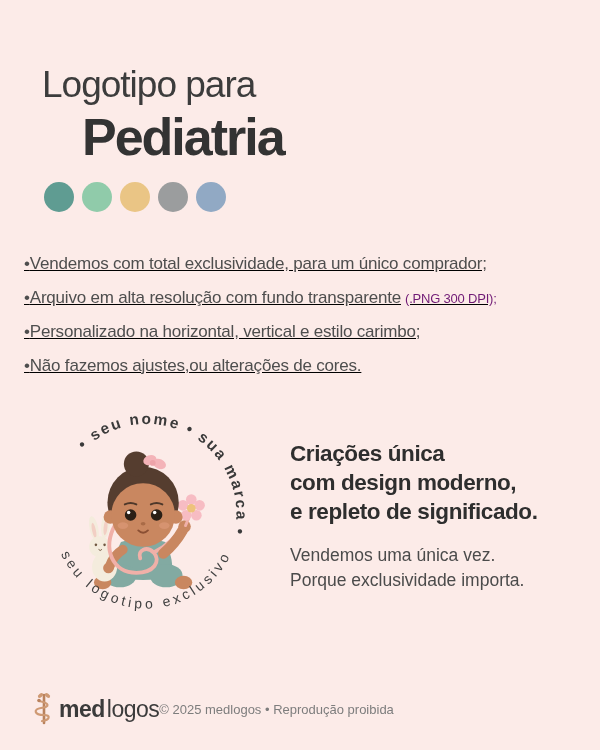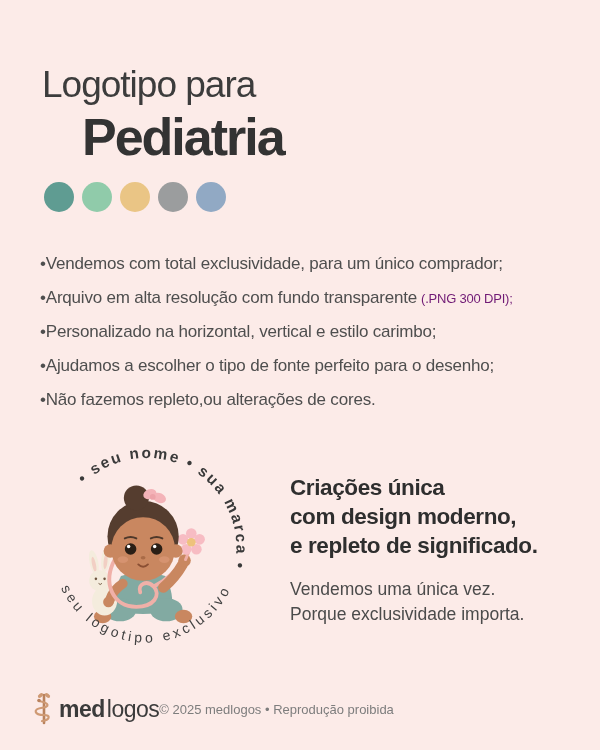--- a/index.html
+++ b/index.html
@@ -19,21 +19,21 @@
     letter-spacing:-1px; line-height:1.15;
   }
   .title-line2 {
     font-size:52px; font-weight:700; color:#333;
     letter-spacing:-2px; line-height:1.08; margin-top:2px;margin-left:40px;
   }
   .palette { display:flex; gap:8px; margin:17px 0 0 44px; }
   .palette .dot { width:30px; height:30px; border-radius:50%; }
 
   
-  .bullets { list-style:none; margin:35px 0 0 40px; }
+  .bullets { list-style:none; margin:35px 0 0 24px;text-decoration:underline; }
   .bullets li {
     font-size:17px; color:#4e4e4e; line-height:33px;
     letter-spacing:-0.2px; white-space:nowrap;
   }
   .bullets .b-note { font-size:13px; margin-left:4px; color:#701a75; }
 
   
   .bottom { display:flex; margin:26px 0 0 40px; }
   .badge { width:212px; height:212px; flex:0 0 auto; }
   .arc-text-top   { font-size:16px; font-weight:700; letter-spacing:2.2px; fill:#3a3a3a; }
@@ -75,22 +75,21 @@
     <div class="dot" style="background: rgb(144, 203, 170);"></div>
     <div class="dot" style="background: rgb(234, 197, 133);"></div>
     <div class="dot" style="background: rgb(155, 157, 158);"></div>
     <div class="dot" style="background: rgb(145, 169, 196);"></div>
   </div>
 
   <ul class="bullets">
     <li><span>•</span><span class="b-text">Vendemos com total exclusividade, para um único comprador;</span><span class="b-note"></span></li>
     <li><span>•</span><span class="b-text">Arquivo em alta resolução com fundo transparente</span><span class="b-note">(.PNG 300 DPI);</span></li>
     <li><span>•</span><span class="b-text">Personalizado na horizontal, vertical e estilo carimbo;</span><span class="b-note"></span></li>
-    <li><span>•</span><span class="b-text">Ajudamos a escolher o tipo de fonte perfeito para o desenho;</span><span class="b-note"></span></li>
-    <li><span>•</span><span class="b-text">Não fazemos repleto,ou alterações de cores.</span><span class="b-note"></span></li>
+    <li><span>•</span><span class="b-text">Não fazemos ajustes,ou alterações de cores.</span><span class="b-note"></span></li>
   </ul>
 
   <section class="bottom">
 
     <svg class="badge" viewBox="0 0 220 220" aria-hidden="true">
 
       <defs>
         <path id="arcTop" d="M 28.7 64.9 A 93 93 0 1 1 190.5 156.5" fill="none"></path>
         <path id="arcBottom" d="M 16.3 135.1 A 97 97 0 0 0 203.7 135.1" fill="none"></path>
       </defs>

